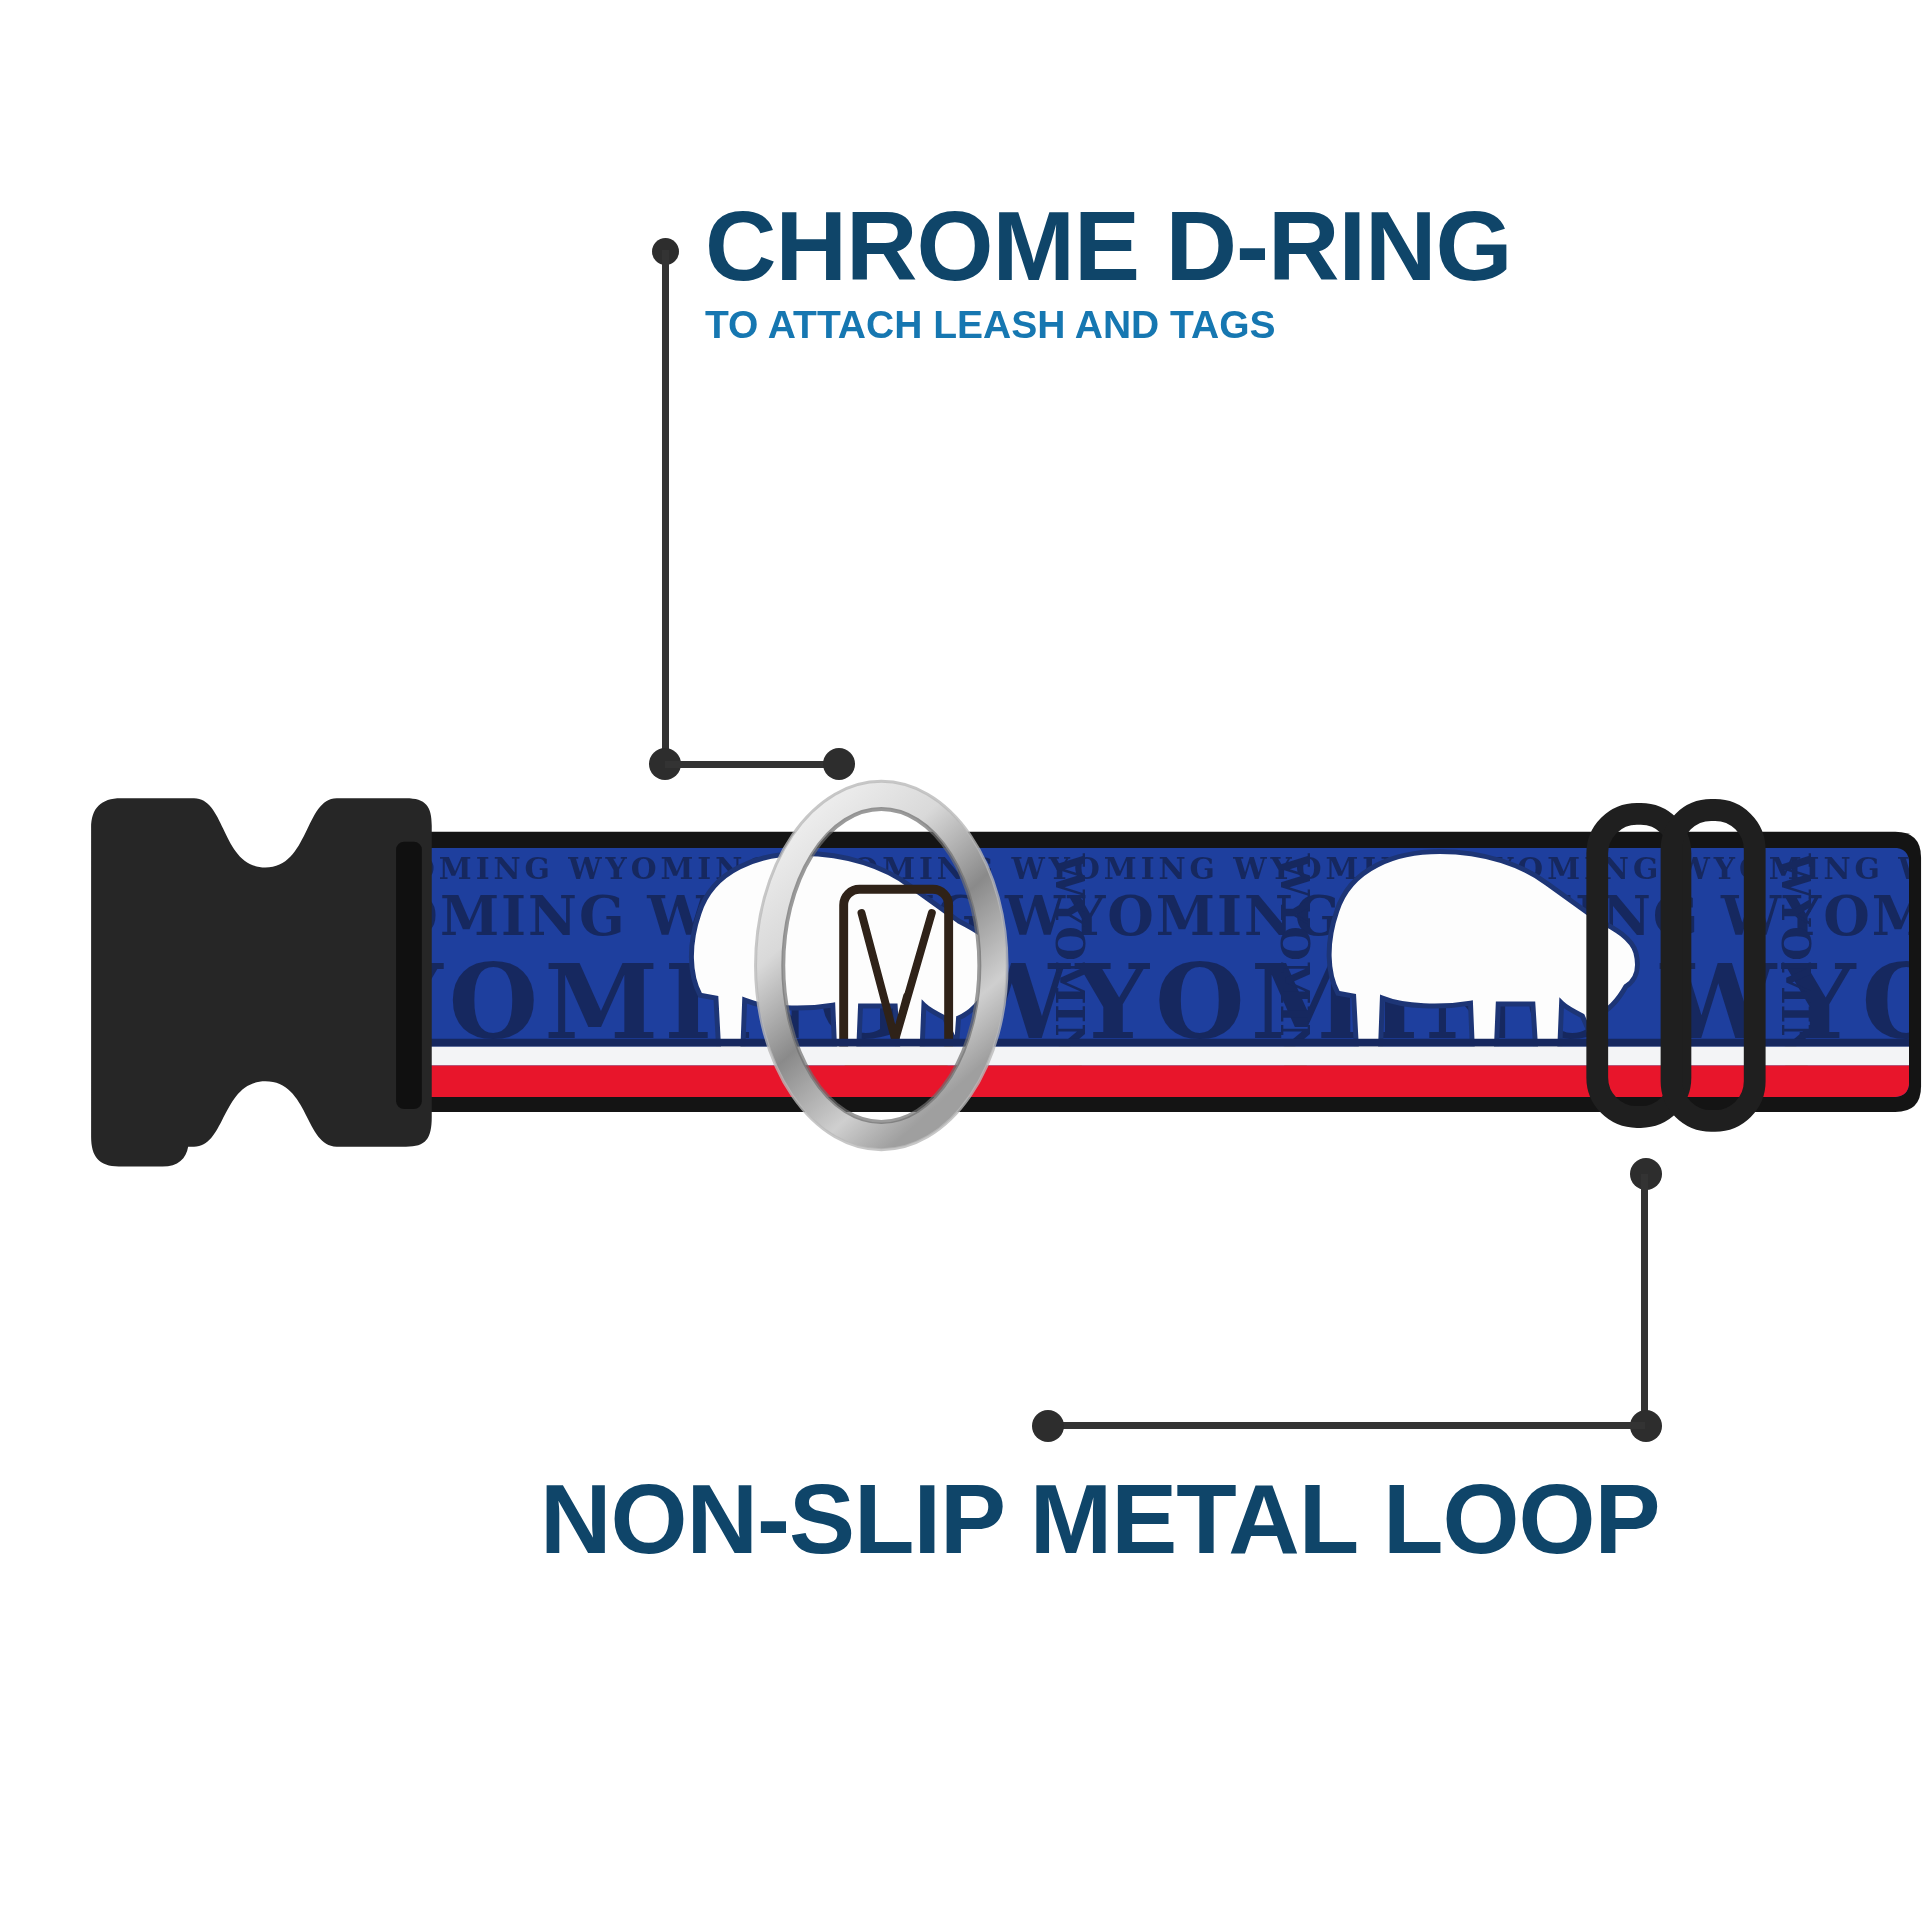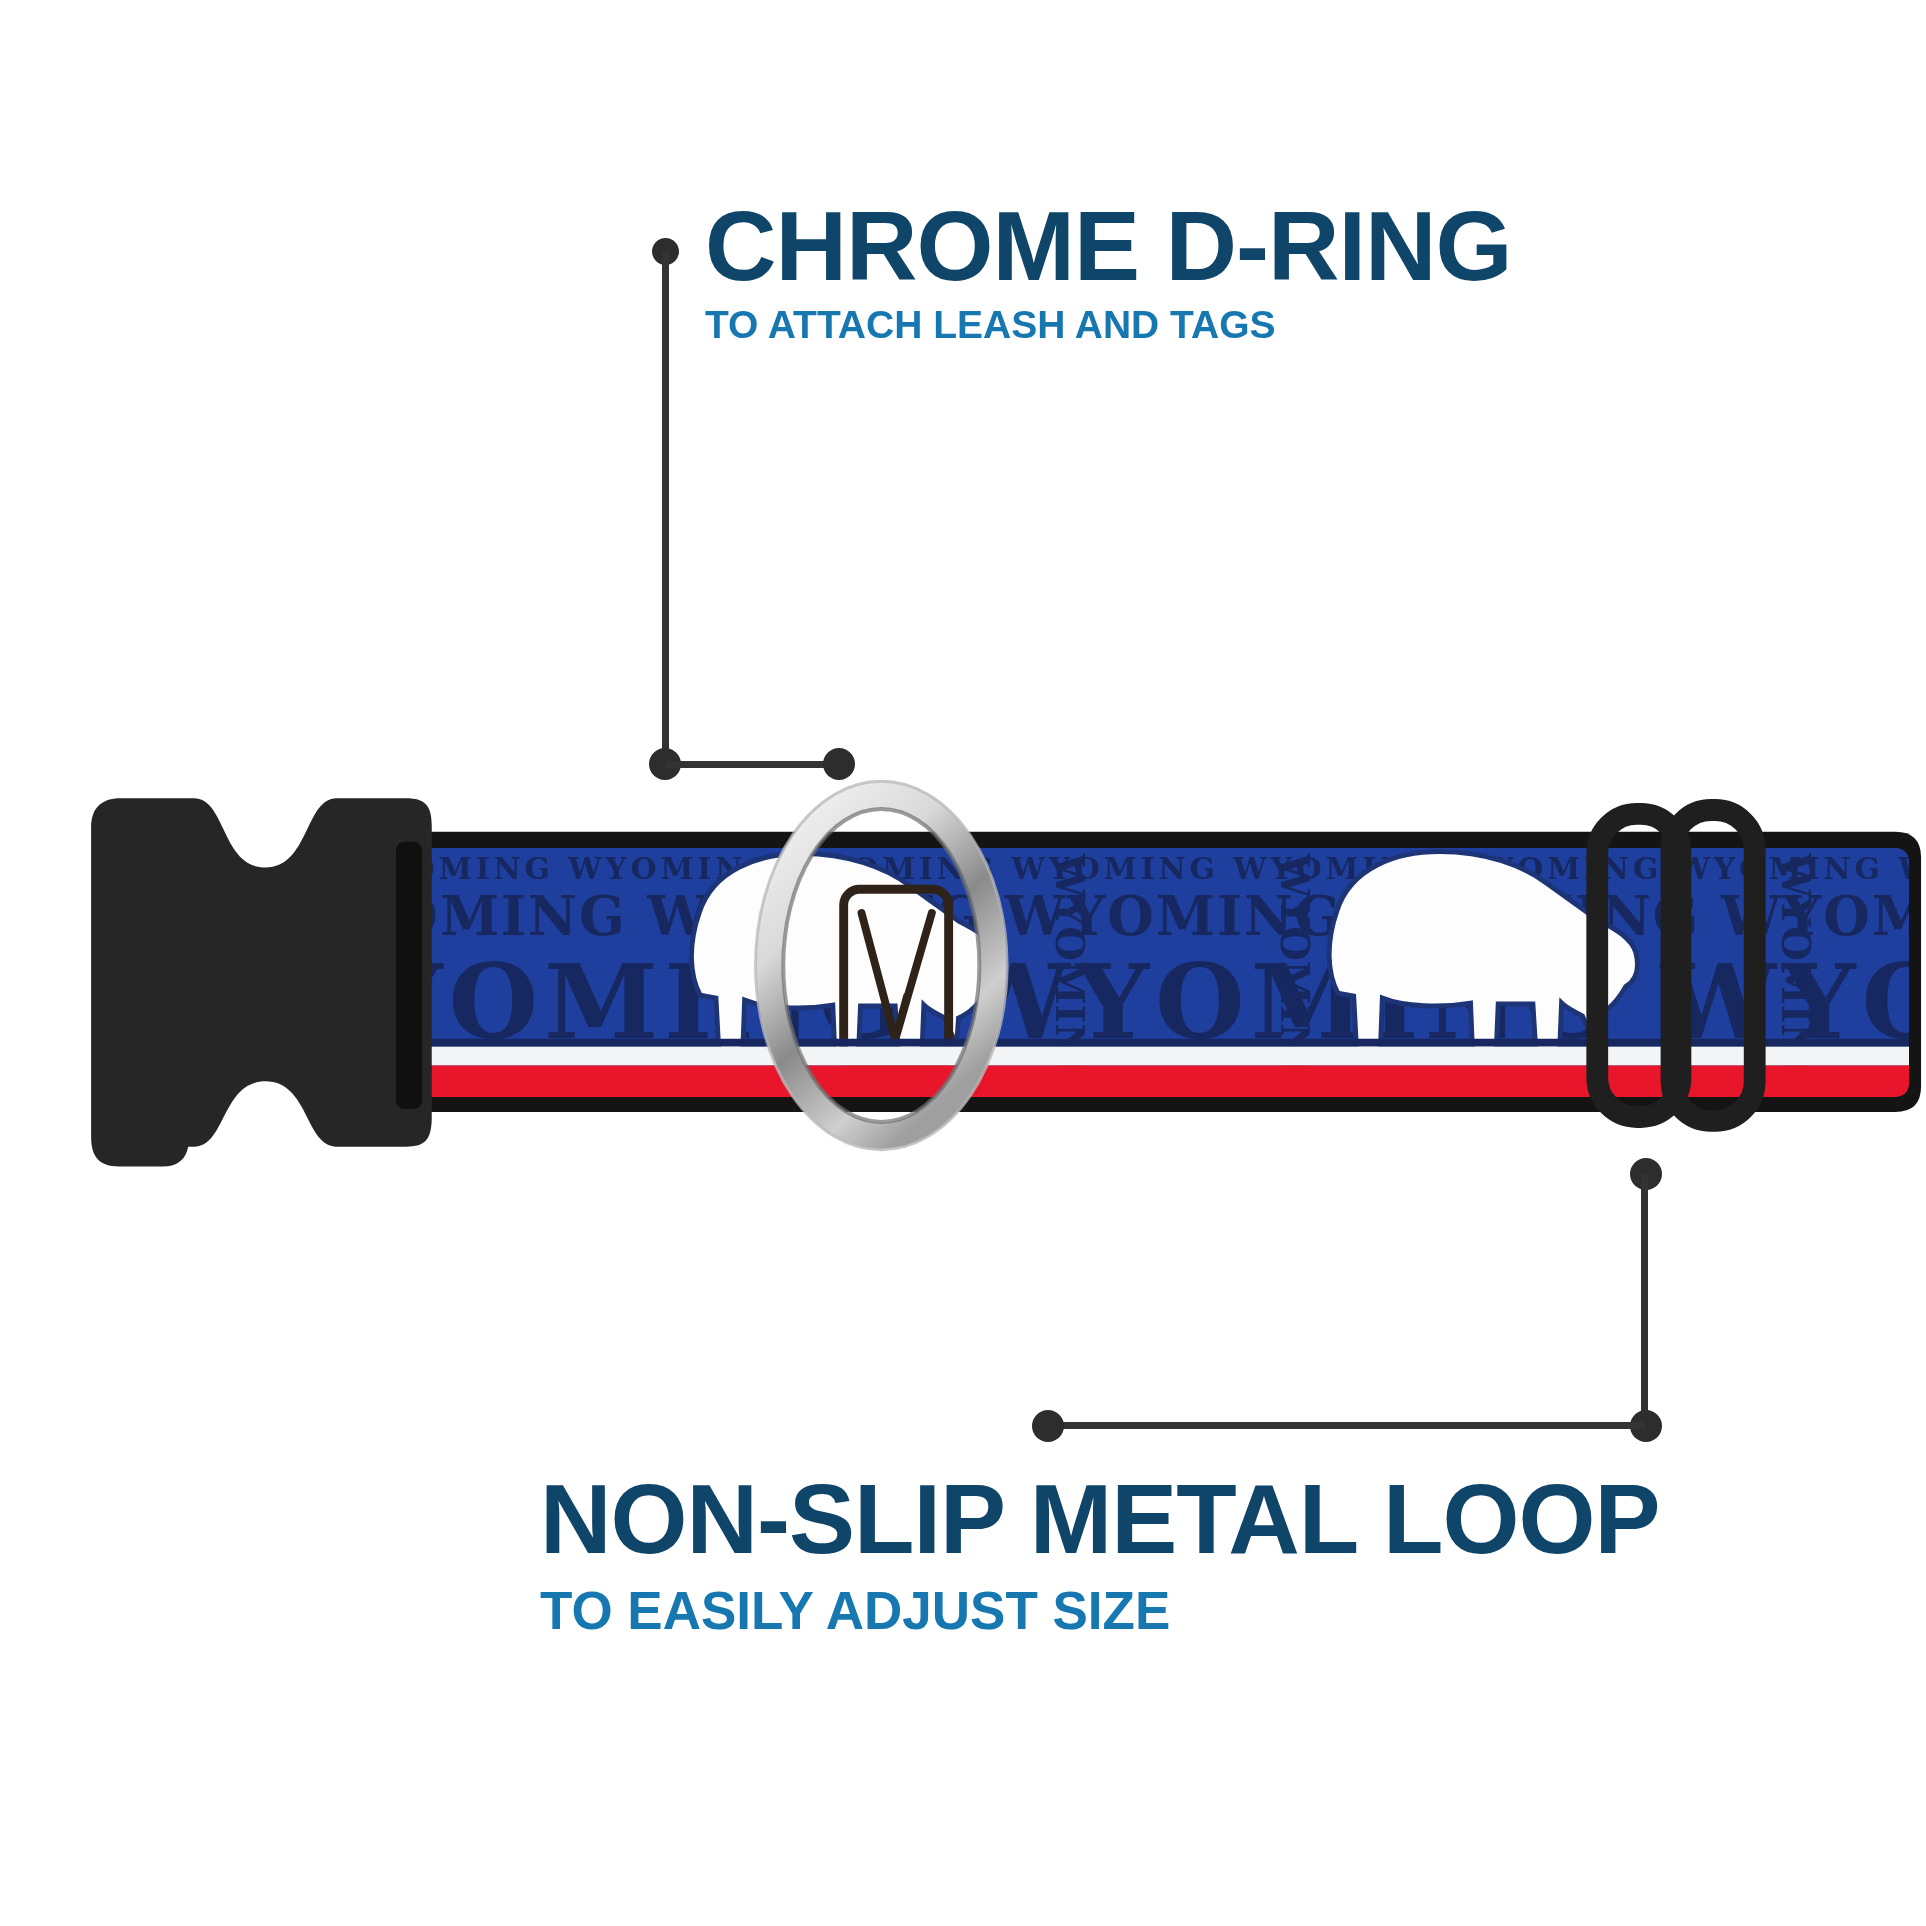--- a/index.html
+++ b/index.html
@@ -105,16 +105,15 @@
   <div class="callout-title" style="left:705px;top:196px;">CHROME D-RING</div>
   <div class="callout-sub" style="left:705px;top:305px;">TO ATTACH LEASH AND TAGS</div>
 
   <div class="dot" style="left:1630px;top:1158px;width:32px;height:32px;"></div>
   <div class="leader" style="left:1641px;top:1174px;width:7px;height:255px;"></div>
   <div class="dot" style="left:1630px;top:1410px;width:32px;height:32px;"></div>
   <div class="leader" style="left:1047px;top:1422px;width:598px;height:7px;"></div>
   <div class="dot" style="left:1032px;top:1410px;width:32px;height:32px;"></div>
 
   <div class="callout-title" style="left:540px;top:1469px;">NON-SLIP METAL LOOP</div>
-  <div class="callout-sub" style="left:540px;top:1584px;font-size:53px;">TO EASILY ADJUST SIZE</div>
 
 </div>
 
 
 </body></html>

